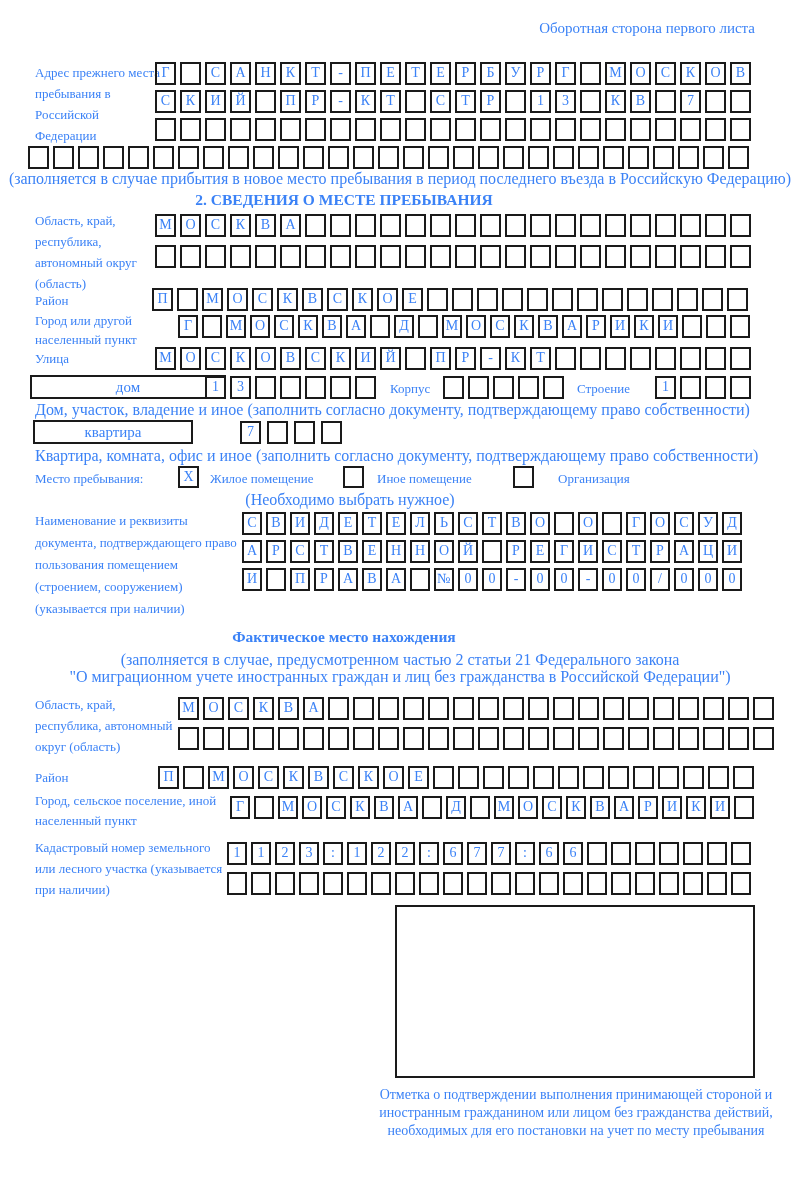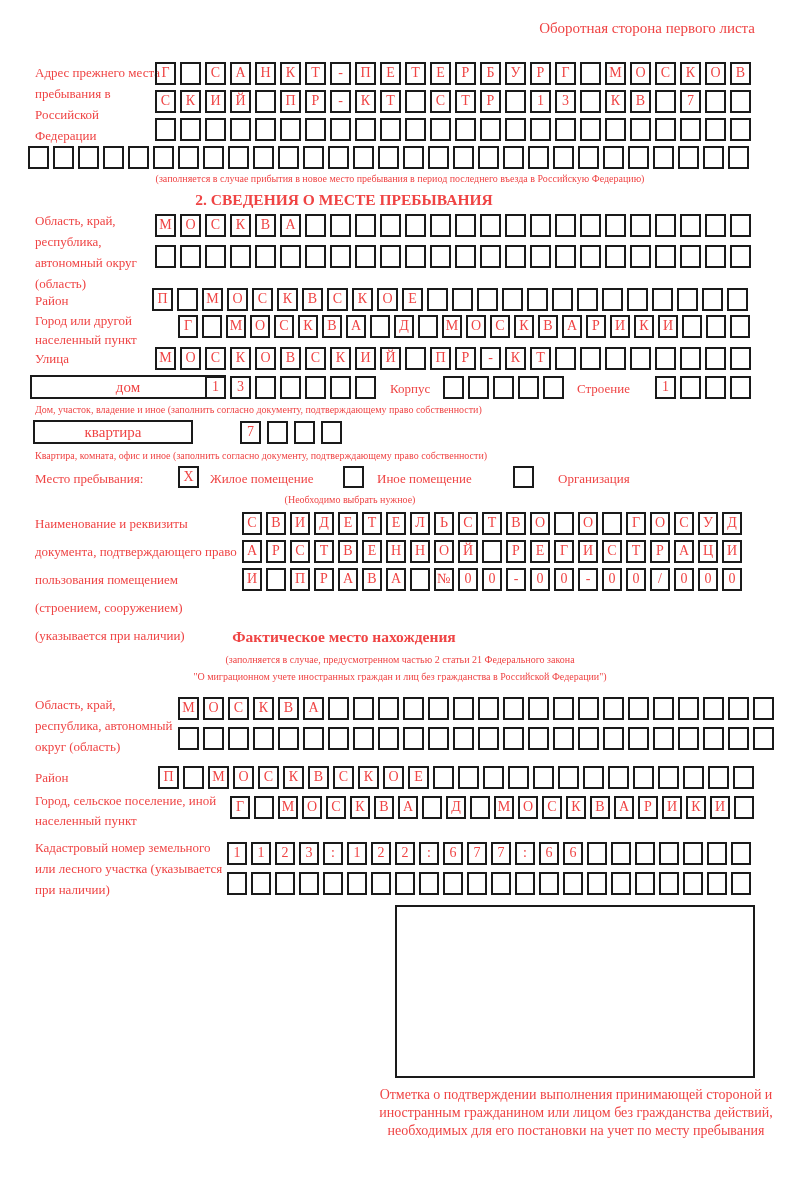--- a/index.html
+++ b/index.html
@@ -1,24 +1,24 @@
 <!DOCTYPE html>
 <html><head>
 <meta charset="utf-8">
 <style>
   * { margin:0; padding:0; box-sizing:border-box; }
   html,body { background:#fff; }
   .page {
     position:relative; width:800px; height:1180px; background:#fff;
-    font-family:"Liberation Serif","DejaVu Serif",serif; color:#ef4444; overflow:hidden;
+    font-family:"Liberation Serif","DejaVu Serif",serif; color:#3b82f6; overflow:hidden;
   }
   .abs { position:absolute; }
   .lbl { font-size:13px; line-height:21px; }
   .note { font-size:15px; }
-  .cap { font-size:10px; line-height:16px; }
+  .cap { font-size:16px; line-height:16px; }
   .title { font-size:15.5px; font-weight:bold; text-align:center; width:688px; left:0; }
   .center { text-align:center; }
   .cells { display:flex; gap:4px; white-space:nowrap; }
   .cell {
     display:inline-block; width:21px; height:23px; border:2px solid #1a1a1a;
     font-size:14px; line-height:18px; text-align:center; flex:0 0 auto;
   }
   .tight .cell { width:20px; }
   .cells.tight { gap:4px; }
   .labelbox {
@@ -327,21 +327,21 @@
 
   <div class="abs lbl" style="left:35px; top:468px;">Место пребывания:</div>
   <span class="abs chk" style="left:178px; top:466px;">X</span>
   <div class="abs lbl" style="left:210px; top:468px;">Жилое помещение</div>
   <span class="abs chk" style="left:343px; top:466px;"></span>
   <div class="abs lbl" style="left:377px; top:468px;">Иное помещение</div>
   <span class="abs chk" style="left:513px; top:466px;"></span>
   <div class="abs lbl" style="left:558px; top:468px;">Организация</div>
   <div class="abs cap center" style="left:150px; top:492px; width:400px;">(Необходимо выбрать нужное)</div>
 
-  <div class="abs lbl" style="left:35px; top:510px; width:206px; line-height:28px;">Наименование и реквизиты документа, подтверждающего право пользования помещением (строением, сооружением) (указывается при наличии)</div>
+  <div class="abs lbl" style="left:35px; top:510px; width:206px; line-height:22px;">Наименование и реквизиты документа, подтверждающего право пользования помещением (строением, сооружением) (указывается при наличии)</div>
   <div class="abs cells tight" style="left:242px; top:512px;">
       <span class="cell">С</span>
       <span class="cell">В</span>
       <span class="cell">И</span>
       <span class="cell">Д</span>
       <span class="cell">Е</span>
       <span class="cell">Т</span>
       <span class="cell">Е</span>
       <span class="cell">Л</span>
       <span class="cell">Ь</span>

